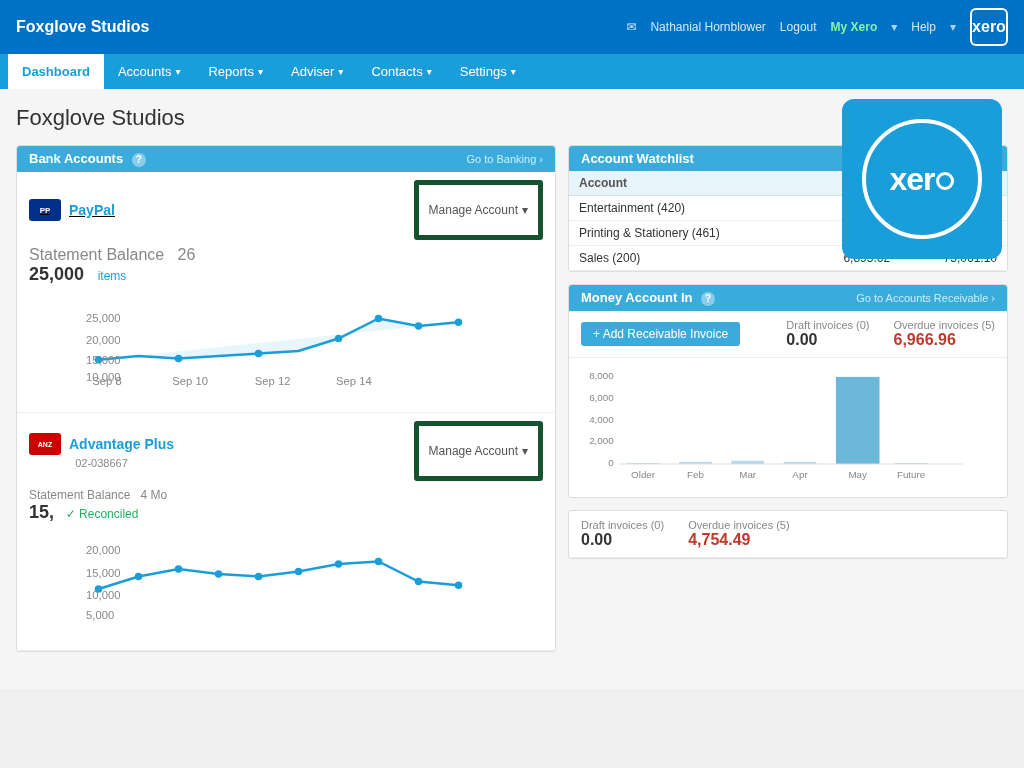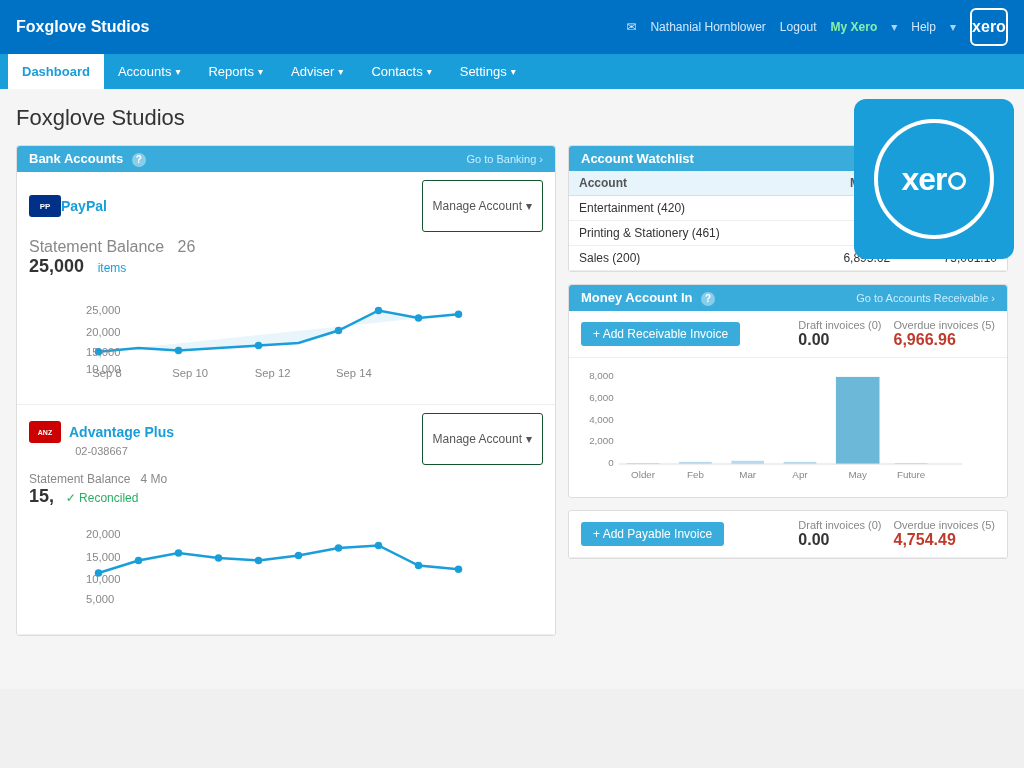--- a/index.html
+++ b/index.html
@@ -45,21 +45,21 @@
     }
     .nav-caret { font-size: 10px; }
 
     
     .page { padding: 16px; background: #f5f5f5; min-height: 600px; position: relative; }
     .page-title { font-size: 22px; color: #333; margin-bottom: 14px; font-weight: 300; }
 
     
     .xero-overlay {
       position: absolute;
-      top: 10px; right: 10px;
+      top: 10px; right: 22px;
       width: 160px; height: 160px;
       background: #1a9ed9;
       border-radius: 12px;
       display: flex; align-items: center; justify-content: center;
       z-index: 10;
     }
     .xero-circle {
       width: 120px; height: 120px;
       border: 4px solid white;
       border-radius: 50%;
@@ -89,21 +89,21 @@
     }
     .panel-header .go-link { font-size: 11px; color: #c8eeff; cursor: pointer; font-weight: normal; }
     .panel-header .info-icon { display: inline-block; width: 14px; height: 14px; background: rgba(255,255,255,0.4); border-radius: 50%; text-align: center; line-height: 14px; font-size: 10px; margin-left: 5px; }
 
     
     .bank-card { padding: 8px 12px; border-bottom: 1px solid #eee; }
     .bank-card-header { display: flex; align-items: center; justify-content: space-between; margin-bottom: 6px; }
     .bank-name { font-size: 14px; font-weight: bold; color: #1a9ed9; }
     .bank-logo { width: 32px; height: 22px; background: #003087; border-radius: 3px; display: flex; align-items: center; justify-content: center; color: white; font-size: 8px; font-weight: bold; }
     .manage-btn {
-      background: white; border: 1px solid #14532d; color: #555; padding: 18px 10px;
+      background: white; border: 5px solid #14532d; color: #555; padding: 18px 10px;
       border-radius: 3px; font-size: 12px; cursor: pointer; display: flex; align-items: flex-start; gap: 4px;
     }
     .bank-balance { font-size: 13px; color: #555; }
     .bank-balance strong { font-size: 18px; color: #333; }
 
     
     .chart-area { padding: 6px 12px 10px; }
     .mini-chart { width: 100%; height: 100px; }
 
     
@@ -112,21 +112,21 @@
     .watchlist-table th.num { text-align: right; }
     .watchlist-table td { padding: 5px 10px; border-bottom: 1px solid #eee; color: #333; }
     .watchlist-table td.num { text-align: right; }
 
     
     .money-action { padding: 8px 12px; display: flex; align-items: center; justify-content: space-between; border-bottom: 1px solid #eee; }
     .add-invoice-btn {
       background: #3aacdc; color: white; border: none; padding: 5px 12px;
       border-radius: 3px; font-size: 12px; cursor: pointer; display: flex; align-items: center; gap: 4px;
     }
-    .invoice-stats { display: flex; gap: 12px; font-size: 12px; color: #555; align-items: center; }
+    .invoice-stats { display: flex; gap: 24px; font-size: 12px; color: #555; align-items: center; }
     .invoice-stats .stat-val { font-size: 16px; font-weight: bold; color: #333; }
     .invoice-stats .overdue { color: #c0392b; }
 
     
     .bar-chart-area { padding: 8px 12px; }
     .bar-chart-svg { width: 100%; }
   </style>
 </head>
 <body>
 
@@ -170,21 +170,21 @@
         <div class="panel-header">
           <span>
             <span>Bank Accounts</span>
             <span class="info-icon">?</span>
           </span>
           <span class="go-link">Go to Banking ›</span>
         </div>
 
         <div class="bank-card">
           <div class="bank-card-header">
-            <div style="display:flex;align-items:center;">
+            <div style="display:flex;align-items:center;gap:8px;text-decoration:underline;">
               <div class="bank-logo">PP</div>
               <span class="bank-name">PayPal</span>
             </div>
             <button class="manage-btn">
               Manage Account <span>▾</span>
             </button>
           </div>
           <div class="bank-balance">
             <span style="color:#888;font-size:16px;">Statement Balance &nbsp; 26</span><br>
             <strong>25,000</strong>
@@ -339,21 +339,20 @@
             <text x="254" y="103" font-size="9" fill="#888" text-anchor="middle">May</text>
             <text x="303" y="103" font-size="9" fill="#888" text-anchor="middle">Future</text>
 
             <line x1="35" y1="90" x2="350" y2="90" stroke="#ddd" stroke-width="1"></line>
           </svg>
         </div>
       </div>
 
       <div class="panel">
         <div class="money-action">
-          <button class="add-invoice-btn">+ Add Payable Invoice</button>
           <div class="invoice-stats">
             <div>
               <div style="font-size:11px;color:#888;">Draft invoices (0)</div>
               <div class="stat-val">0.00</div>
             </div>
             <div>
               <div style="font-size:11px;color:#888;">Overdue invoices (5)</div>
               <div class="stat-val overdue">4,754.49</div>
             </div>
           </div>

